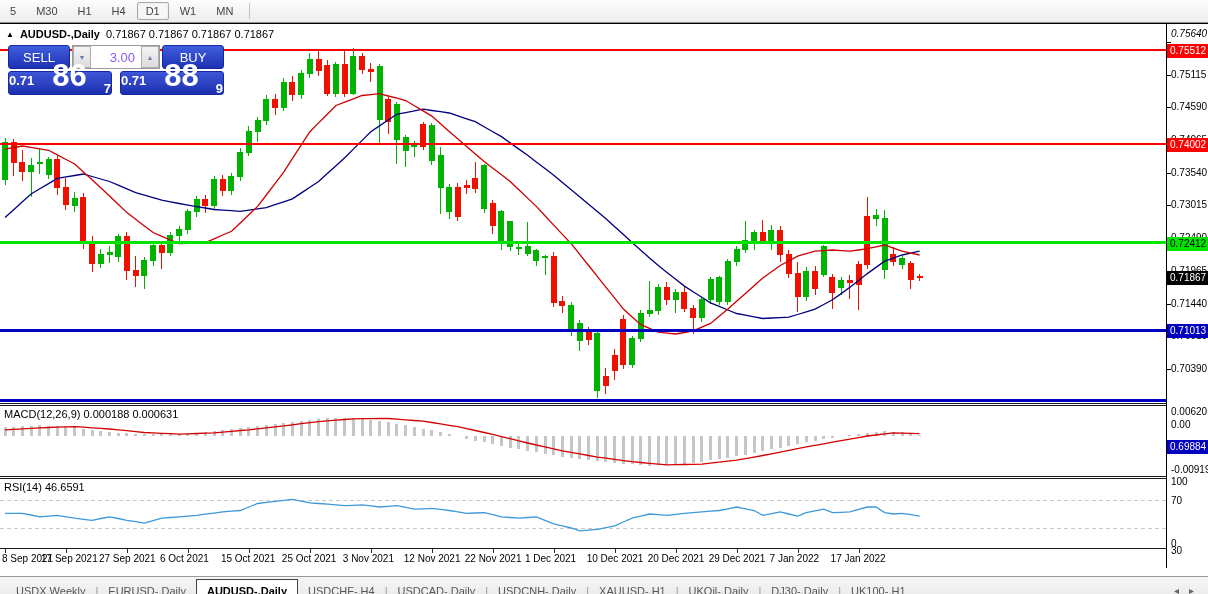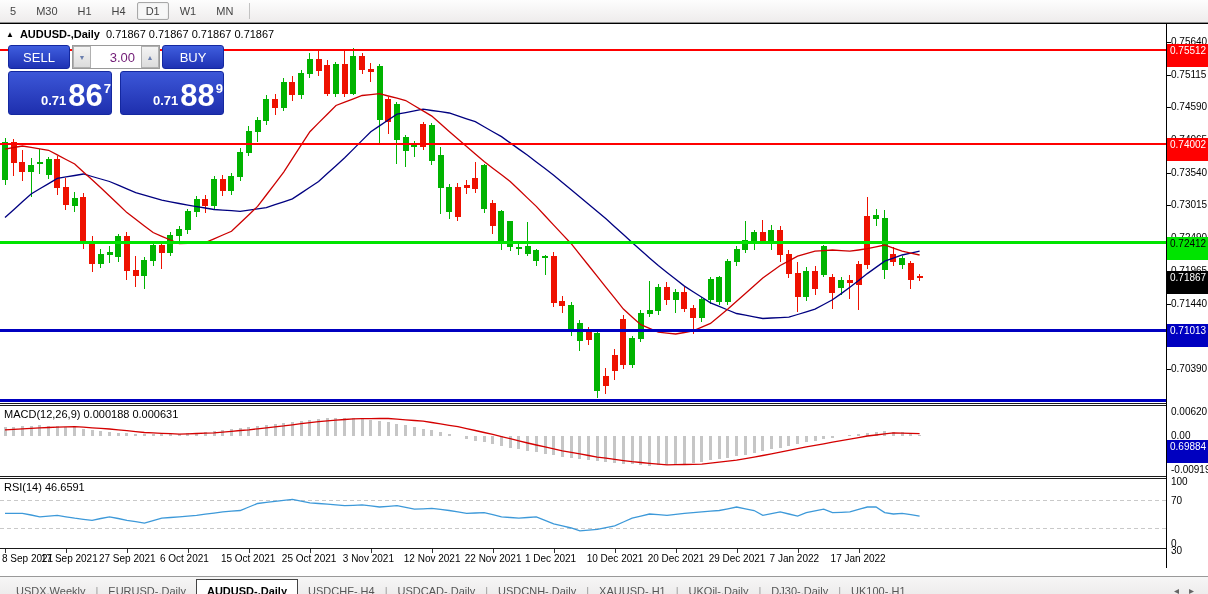--- a/index.html
+++ b/index.html
@@ -30,44 +30,44 @@
     border-top:1px solid #1a1a1a; background:#fff; }
   .date-label { position:absolute; top:4px; font-size:10px; color:#000; white-space:nowrap; }
   .date-tick  { position:absolute; top:0; width:1px; height:4px; background:#333; }
 
   
   #axis-col { position:absolute; left:1166px; top:0px; width:42px; height:544px;
     border-left:1px solid #000; background:#fff; }
   .y-tick { position:absolute; left:4px; font-size:10px; color:#000; white-space:nowrap; }
   .y-dash { position:absolute; left:0; width:4px; height:1px; background:#000; }
   .price-tag { position:absolute; left:0; width:42px; font-size:10px; line-height:13px;
-    height:23px; padding-left:3px; white-space:nowrap; }
+    height:14px; padding-left:3px; white-space:nowrap; }
 
   .panel-label { position:absolute; left:4px; top:2px; font-size:11px; color:#000; z-index:5; }
 
   
   #chart-header { position:absolute; left:6px; top:4px; font-size:11px; color:#000;
     z-index:6; display:flex; gap:6px; align-items:center; }
   #chart-header .tri { font-size:8px; }
   #chart-header .sym { font-weight:bold; }
 
   
   #trade-widget { position:absolute; left:8px; top:21px; width:216px; z-index:7; }
   #tw-top { display:flex; gap:2px; height:24px; }
   .tw-btn { width:62px; height:24px; border-radius:3px; color:#fff; font-size:13px;
     background:linear-gradient(#3f5ede,#1e32b4); border:1px solid #1428a0;
     display:flex; align-items:center; justify-content:center; cursor:pointer; }
   #tw-spin { flex:1; display:flex; border:1px solid #9a9a9a; background:#fff; height:24px; }
   .spin-btn { width:18px; background:linear-gradient(#f4f4f4,#dcdcdc); border:1px solid #b0b0b0;
     font-size:7px; color:#6b7fae; display:flex; align-items:center; justify-content:center; cursor:pointer; }
-  #tw-vol { flex:1; font-size:13px; color:#701a75; display:flex; align-items:center; justify-content:flex-end; padding-right:6px; }
+  #tw-vol { flex:1; font-size:13px; color:#8b5cf6; display:flex; align-items:center; justify-content:flex-end; padding-right:6px; }
   #tw-prices { display:flex; gap:8px; margin-top:2px; }
-  .tw-price { flex:1; height:44px; border-radius:3px; color:#fff;
+  .tw-price { flex:1; height:24px; border-radius:3px; color:#fff;
     background:linear-gradient(#3c57d8,#1e2fae); border:1px solid #1428a0;
-    display:flex; align-items:flex-end; justify-content:flex-end; padding-bottom:3px; cursor:pointer; }
+    display:flex; align-items:flex-end; justify-content:space-between; padding-bottom:3px; cursor:pointer; }
   .tw-price .frac { font-size:13px; font-weight:bold; margin-right:2px; line-height:20px; }
   .tw-price .big  { font-size:31px; font-weight:bold; line-height:30px; }
   .tw-price .sup  { font-size:13px; font-weight:bold; line-height:34px; vertical-align:top; margin-left:1px; align-self:flex-start; }
 
   
   #tab-bar { position:absolute; left:0; top:552px; width:1208px; height:27px;
     background:linear-gradient(#f6f6f6,#e9e7e7); border-top:1px solid #999;
     display:flex; align-items:flex-end; padding:0 0 0 6px; }
   .tab { font-size:11px; color:#555; padding:5px 10px 6px 10px; white-space:nowrap; cursor:pointer; }
   .tab.active { background:#fff; color:#000; font-weight:bold;
@@ -505,21 +505,21 @@
         <div class="date-label" style="left: 647.67px;">20 Dec 2021</div>
         <div class="date-tick" style="left: 736.64px;"></div>
         <div class="date-label" style="left: 708.64px;">29 Dec 2021</div>
         <div class="date-tick" style="left: 797.61px;"></div>
         <div class="date-label" style="left: 769.61px;">7 Jan 2022</div>
         <div class="date-tick" style="left: 858.58px;"></div>
         <div class="date-label" style="left: 830.58px;">17 Jan 2022</div>
       </div>
     <div id="axis-col">
         <div class="y-dash" style="top: 18px;"></div>
-        <div class="y-tick" style="top: 12px;">0.75640</div>
+        <div class="y-tick" style="top: 4px; font-style: italic;">0.75640</div>
         <div class="y-dash" style="top: 50.6899px;"></div>
         <div class="y-tick" style="top: 44.6899px;">0.75115</div>
         <div class="y-dash" style="top: 83.3798px;"></div>
         <div class="y-tick" style="top: 77.3798px;">0.74590</div>
         <div class="y-dash" style="top: 116.07px;"></div>
         <div class="y-tick" style="top: 110.07px;">0.74065</div>
         <div class="y-dash" style="top: 148.76px;"></div>
         <div class="y-tick" style="top: 142.76px;">0.73540</div>
         <div class="y-dash" style="top: 181.45px;"></div>
         <div class="y-tick" style="top: 175.45px;">0.73015</div>
@@ -533,21 +533,21 @@
         <div class="y-tick" style="top: 306.209px;">0.70915</div>
         <div class="y-dash" style="top: 344.899px;"></div>
         <div class="y-tick" style="top: 338.899px;">0.70390</div>
         <div class="price-tag" style="top: 19.9701px; background: rgb(255, 0, 0); color: rgb(255, 255, 255);">0.75512</div>
         <div class="price-tag" style="top: 113.993px; background: rgb(255, 0, 0); color: rgb(255, 255, 255);">0.74002</div>
         <div class="price-tag" style="top: 212.996px; background: rgb(0, 228, 0); color: rgb(0, 0, 0);">0.72412</div>
         <div class="price-tag" style="top: 246.932px; background: rgb(0, 0, 0); color: rgb(255, 255, 255);">0.71867</div>
         <div class="price-tag" style="top: 300.107px; background: rgb(0, 0, 192); color: rgb(255, 255, 255);">0.71013</div>
         <div class="price-tag" style="top: 370.406px; background: rgb(0, 0, 192); color: rgb(255, 255, 255); margin-top: 46px;">0.69884</div>
         <div class="y-tick" style="top: 381.816px;">0.006201</div>
-        <div class="y-tick" style="top: 406px;">0.00</div>
+        <div class="y-tick" style="top: 395px;">0.00</div>
         <div class="y-tick" style="top: 440px;">-0.009197</div>
         <div class="y-tick" style="top: 452px;">100</div>
         <div class="y-tick" style="top: 471px;">70</div>
         <div class="y-tick" style="top: 521px;">30</div>
         <div class="y-tick" style="top: 514px;">0</div>
       </div>
 
     <div id="tab-bar">
       <div id="tabs-holder" style="display:flex;align-items:flex-end;">
           <div class="tab">USDX,Weekly</div>

